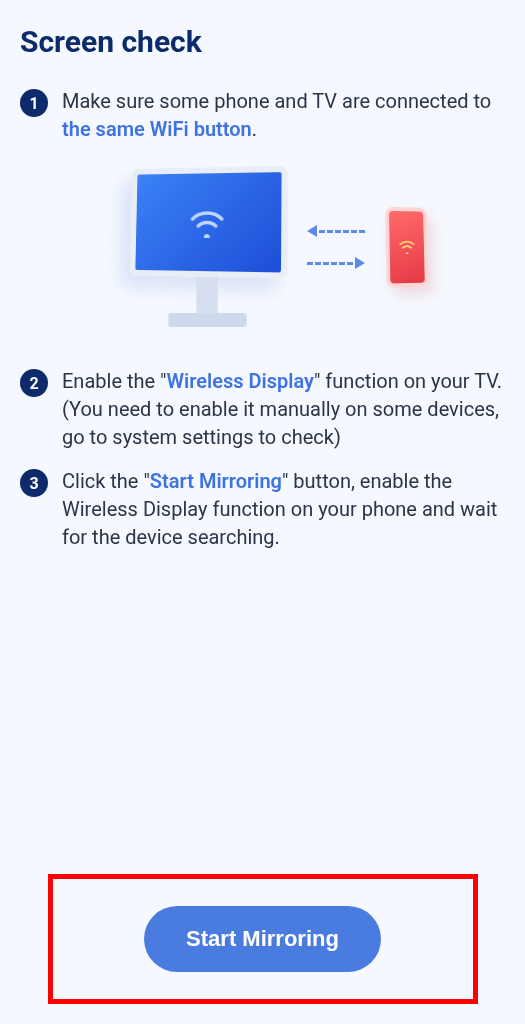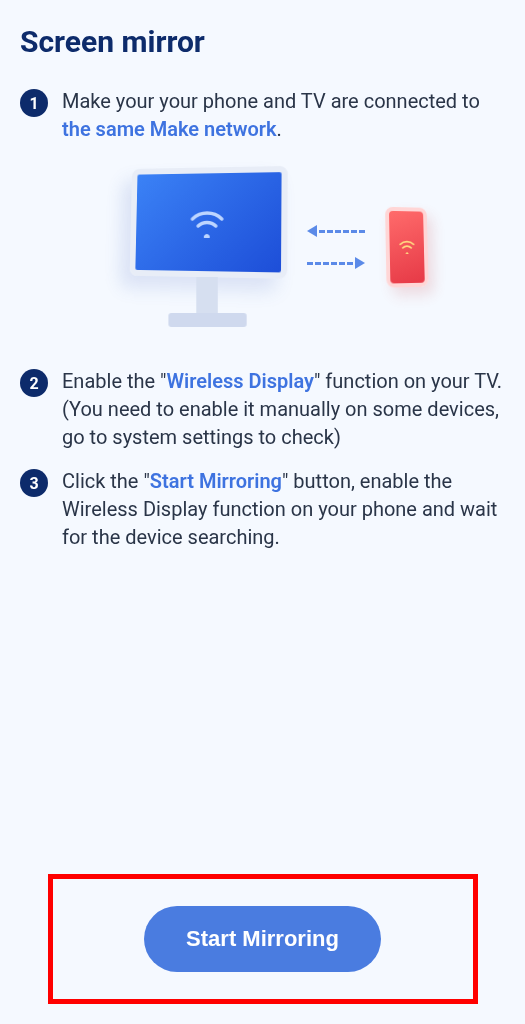--- a/index.html
+++ b/index.html
@@ -160,26 +160,26 @@
   font-weight: 600;
   padding: 20px 42px;
   border: none;
   border-radius: 40px;
   cursor: pointer;
 }
 </style>
 </head>
 <body>
 
-<h1 class="title">Screen mirror</h1>
+<h1 class="title">Screen check</h1>
 
 <div class="step">
   <div class="step-number">1</div>
   <div class="step-text">
-    <span>Make your your phone and TV are connected to </span><span class="highlight">the same Make network</span><span>.</span>
+    <span>Make sure some phone and TV are connected to </span><span class="highlight">the same WiFi button</span><span>.</span>
   </div>
 </div>
 
 <div class="illustration">
   <div class="monitor-wrap">
     <div class="monitor">
       <svg class="wifi-icon" viewBox="0 0 40 32">
         <path d="M20 28 a3 3 0 1 0 0.01 0" fill="#bdd5ff"></path>
         <path d="M11 20 a13 13 0 0 1 18 0" stroke="#bdd5ff" stroke-width="3.5" fill="none" stroke-linecap="round"></path>
         <path d="M5 13 a22 22 0 0 1 30 0" stroke="#bdd5ff" stroke-width="3.5" fill="none" stroke-linecap="round"></path>

